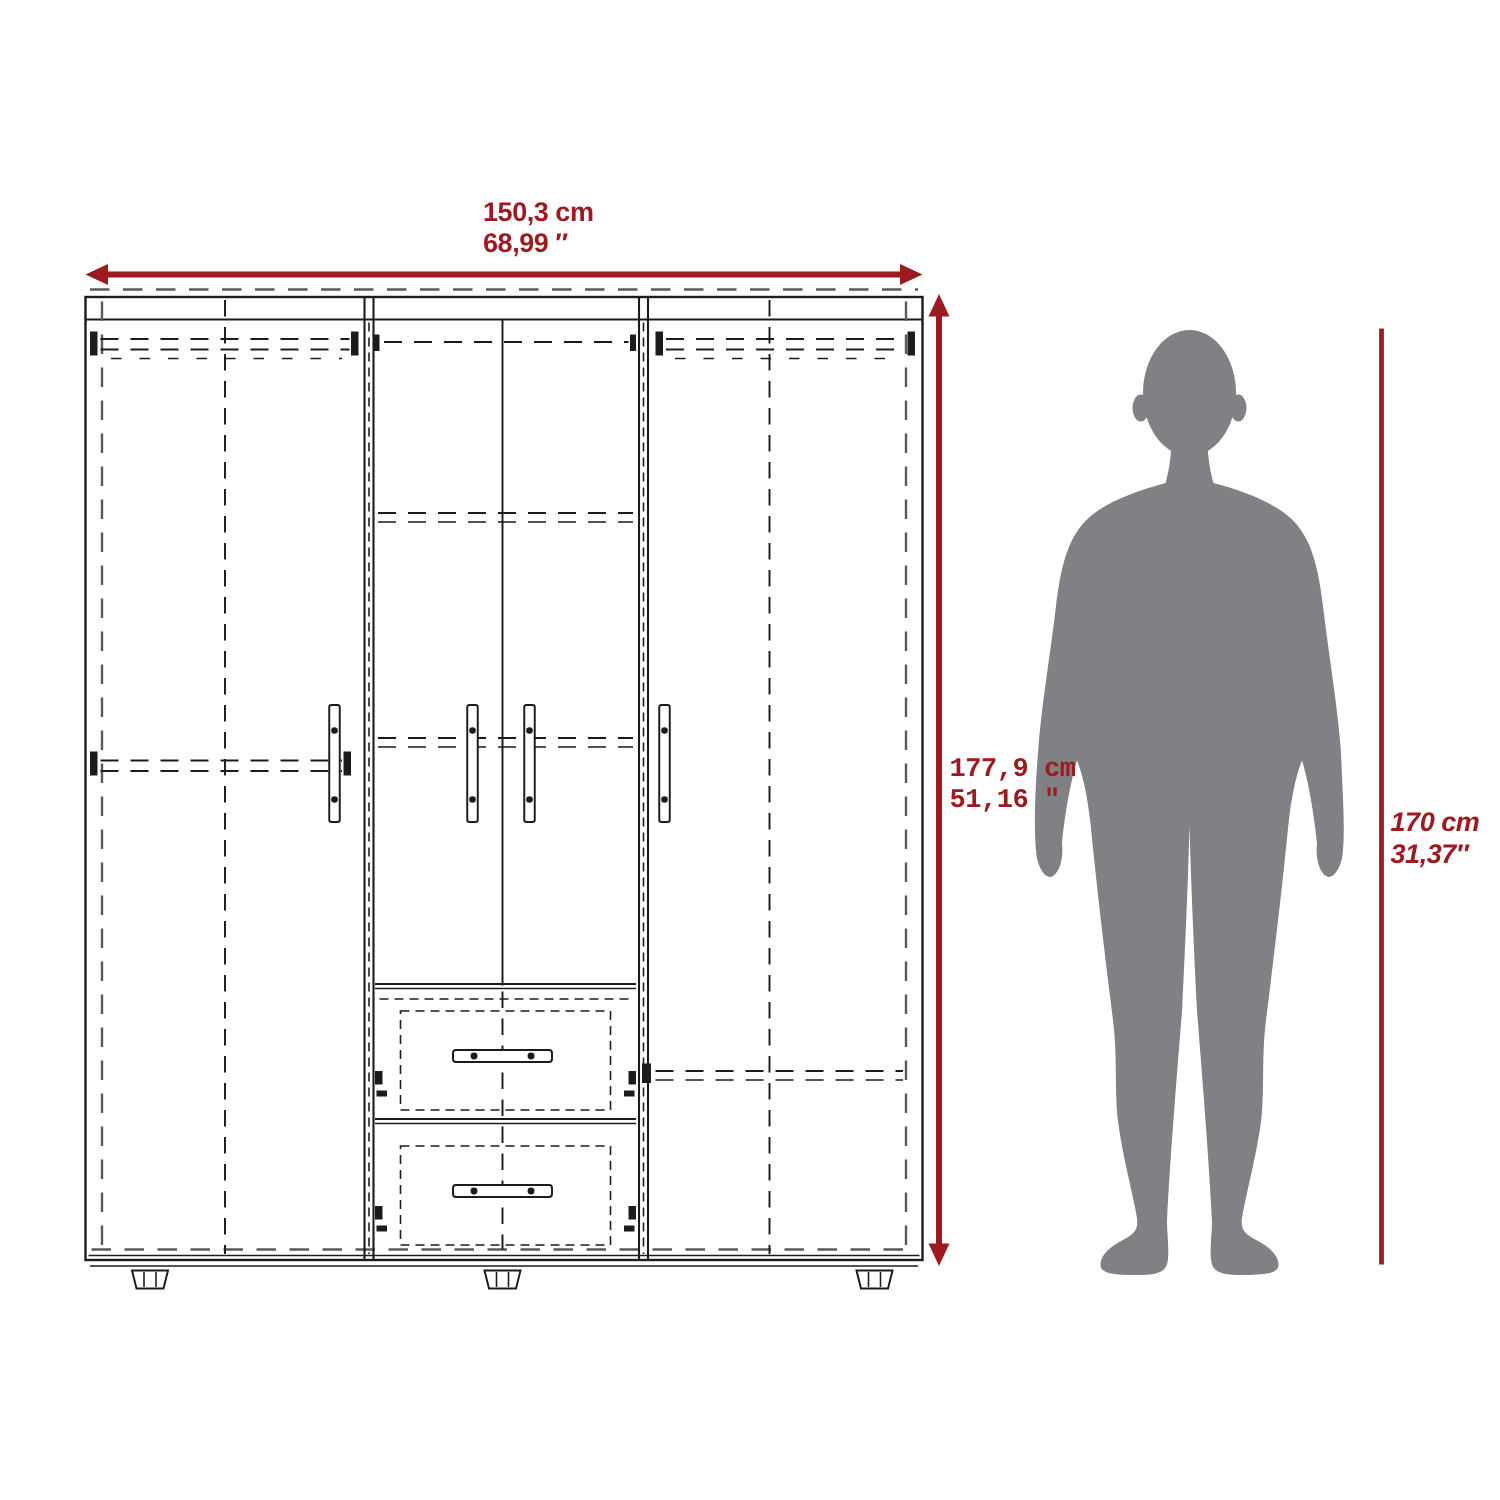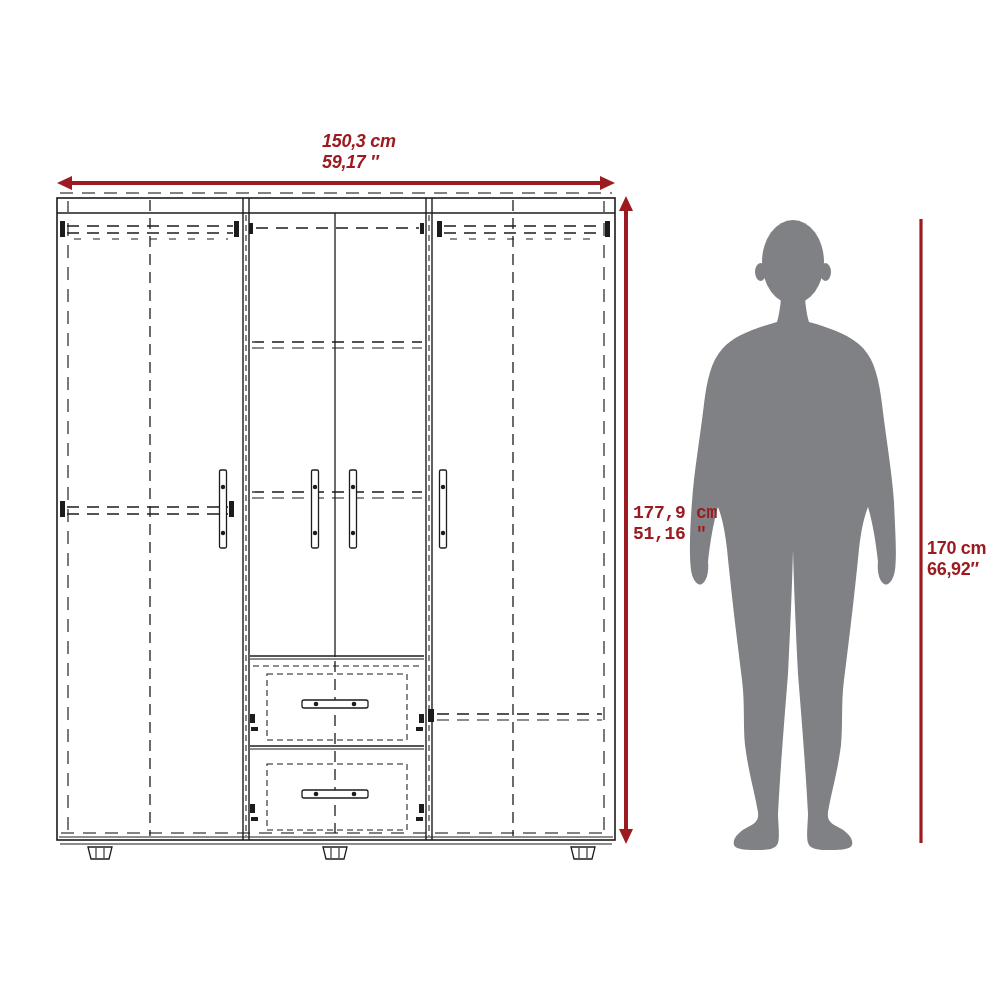--- a/index.html
+++ b/index.html
@@ -230,28 +230,28 @@
         C 19,353 17,363 12,366
         C 7,369 2,360 1,352
         C -1,336 0,310 2,284
         C 4,254 10,220 14,186
         C 17,162 21,143 33,130
         C 44,118 65,110 87,104
         C 90,94 91,82 92,68 Z"></path>
     </g>
   </svg>
 
-  <div class="dim" style="left:322px; top:131px;font-style:italic;">
+  <div class="dim" style="left:322px; top:131px;">
     <div>150,3 cm</div>
-    <div>59,17 ″</div>
+    <div>68,99 ″</div>
   </div>
 
   <div class="dim" style="left:633px; top:503px;font-family:Liberation Mono, monospace;">
     <div>177,9 cm</div>
     <div>51,16 ″</div>
   </div>
 
-  <div class="dim" style="left:927px; top:538px;">
+  <div class="dim" style="left:927px; top:538px;font-style:italic;">
     <div>170 cm</div>
-    <div>66,92″</div>
+    <div>31,37″</div>
   </div>
 
 </div>
 
 </body></html>

